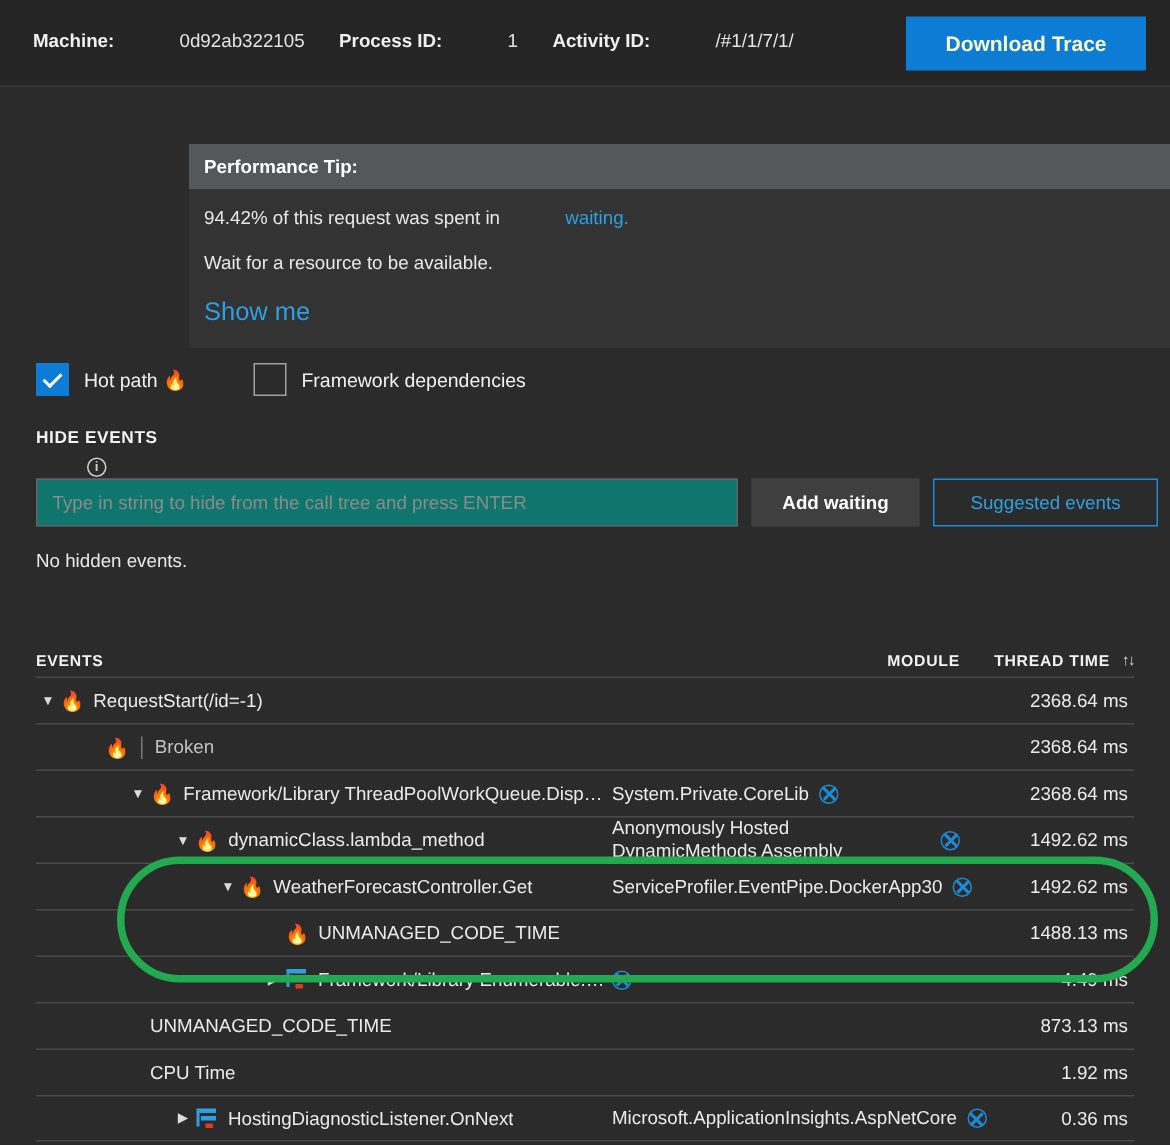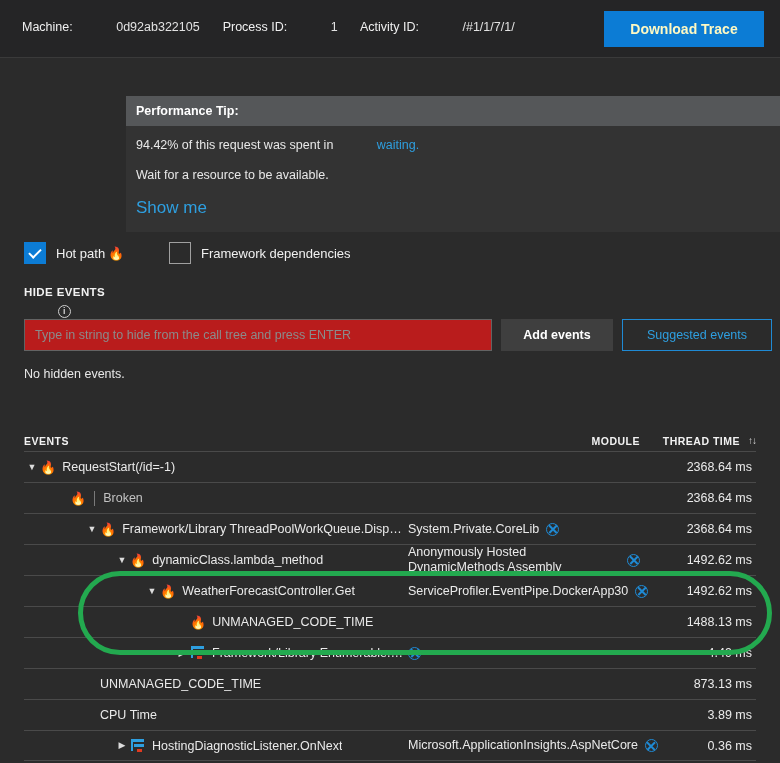--- a/index.html
+++ b/index.html
@@ -16,21 +16,21 @@
   
   .topbar {
     position: absolute; left: 0; top: 0; width: 780px; height: 58px;
     background: #252526;
     border-bottom: 1px solid #3a3a3a;
   }
   .topbar-meta {
     position: absolute; left: 22px; top: 20px;
     font-size: 12.5px; color: #f0f0f0; white-space: nowrap;
   }
-  .topbar-meta .lbl { font-weight: normal; }
+  .topbar-meta .lbl { font-weight: bold; }
   .topbar-meta .val { font-weight: normal; color: #e2e2e2; margin-left: 40px; }
   .topbar-meta .gap { display: inline-block; width: 16px; }
   .download-btn {
     position: absolute; right: 16px; top: 11px;
     width: 160px; height: 36px;
     background: #0c7cd5;
     color: #fef9c3;
     border: none;
     font-size: 14px; font-weight: bold;
     font-family: "Liberation Sans", sans-serif;
@@ -79,21 +79,21 @@
     font-size: 11.5px; font-weight: bold; letter-spacing: 0.4px; color: #f2f2f2;
     display: flex; align-items: center; gap: 7px; flex-direction: column;
   }
   .info-ico {
     width: 13px; height: 13px; border: 1px solid #cfcfcf; border-radius: 50%;
     display: inline-flex; align-items: center; justify-content: center;
     font-size: 9px; font-weight: bold; color: #cfcfcf; line-height: 1;
   }
   .hide-row { position: absolute; left: 24px; top: 319px; display: flex; align-items: stretch; gap: 9px; }
   .hide-input {
-    width: 468px; height: 32px; background: #b91c1c;
+    width: 468px; height: 32px; background: #0f766e;
     border: 1px solid #636363; color: #d6d6d6;
     padding: 0 10px; font-size: 12.5px;
     font-family: "Liberation Sans", sans-serif;
   }
   .hide-input::placeholder { color: #8b8b8b; }
   .btn-add {
     width: 112px; height: 32px; background: #3f3f3f; color: #ffffff;
     border: 1px solid #3f3f3f; font-size: 12.5px; font-weight: bold; cursor: pointer;
     font-family: "Liberation Sans", sans-serif;
   }
@@ -212,21 +212,21 @@
       <span class="cb-label">Framework dependencies</span>
     </div>
   </div>
 
   <div class="hide-title">
     <span>HIDE EVENTS</span>
     <span class="info-ico">i</span>
   </div>
   <div class="hide-row">
     <input class="hide-input" type="text" placeholder="Type in string to hide from the call tree and press ENTER" style="">
-    <button class="btn-add">Add events</button>
+    <button class="btn-add">Add waiting</button>
     <button class="btn-suggest">Suggested events</button>
   </div>
   <div class="no-hidden">No hidden events.</div>
 
   <div class="table">
     <div class="th-row">
       <div class="col-events">EVENTS</div>
       <div class="col-module">MODULE</div>
       <div class="col-time">
         <span>THREAD TIME</span>
@@ -332,21 +332,21 @@
           <div class="cell-module"></div>
           <div class="cell-time">873.13 ms</div>
         </div>
         <div class="trow">
           <div class="cell-events">
             <span style="flex: 0 0 60px;"></span>
             <span class="caret none"></span>
             <span class="ev-name">CPU Time</span>
           </div>
           <div class="cell-module"></div>
-          <div class="cell-time">3.89 ms</div>
+          <div class="cell-time">1.92 ms</div>
         </div>
         <div class="trow">
           <div class="cell-events">
             <span style="flex: 0 0 90px;"></span>
             <span class="caret">▶</span>
             <span class="ev-ico">
               <span class="gantt">
                 <i class="g1"></i>
                 <i class="g4"></i>
                 <i class="g2"></i>

